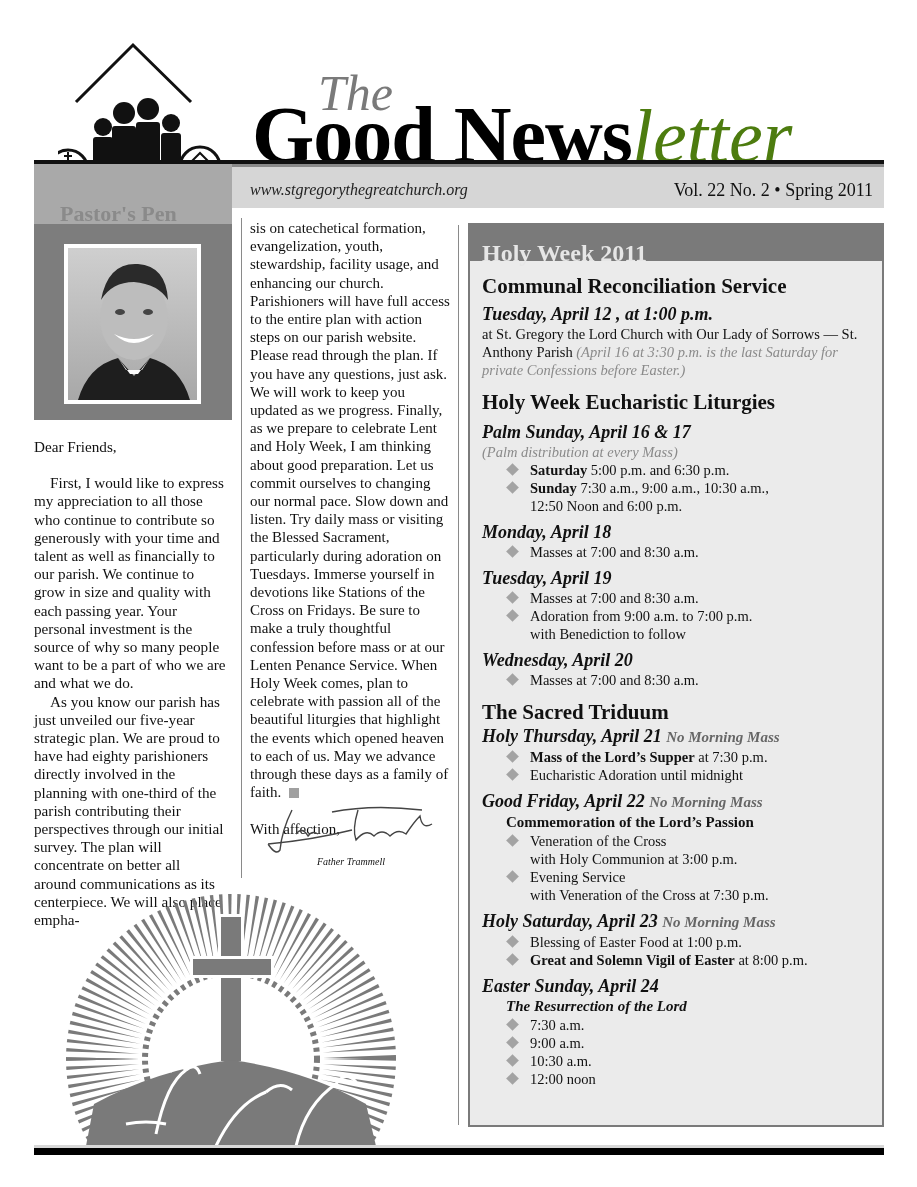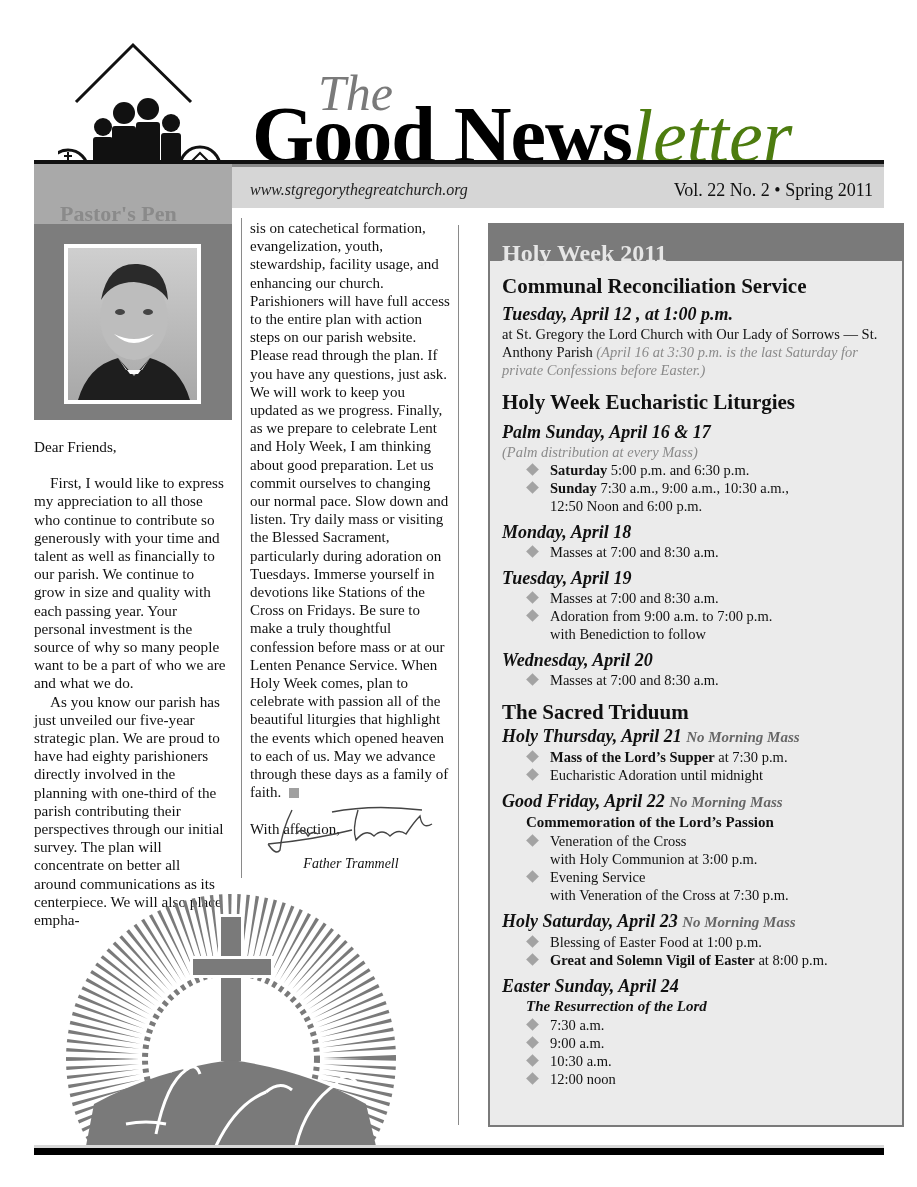--- a/index.html
+++ b/index.html
@@ -33,30 +33,30 @@
   .col1 p { margin: 0; }
   .col1 .greet { margin-bottom: 18px; }
   .col1 .indent { text-indent: 16px; }
   .col-divider { position: absolute; left: 241px; top: 218px; width: 1px; height: 660px; background: #8a8a8a; }
   .col2 { position: absolute; left: 250px; top: 219px; width: 202px; font-size: 15px; line-height: 18.2px; }
   .col2 p { margin: 0; }
   .end-mark { display: inline-block; width: 10px; height: 10px; background: #a0a0a0; margin-left: 8px; vertical-align: -1px; }
   .closing { margin-top: 18px !important; }
   .signature { position: absolute; left: 262px; top: 800px; width: 180px; height: 60px; }
   .signer { position: absolute; left: 250px; top: 856px; width: 202px; text-align: center;
-            font-size: 14px; font-style: italic; }
+            font-size: 10px; font-style: italic; }
   .col2-divider { position: absolute; left: 458px; top: 225px; width: 1px; height: 900px; background: #8a8a8a; }
 
   
   .easter-art { position: absolute; left: 66px; top: 884px; width: 330px; height: 262px; }
   .rule-bottom-light { position: absolute; left: 34px; top: 1145px; width: 850px; height: 3px; background: #d8d8d8; }
   .rule-bottom { position: absolute; left: 34px; top: 1148px; width: 850px; height: 7px; background: #000; }
 
   
-  .hw-box { position: absolute; left: 488px; top: 223px; width: 416px; height: 904px;
+  .hw-box { position: absolute; left: 468px; top: 223px; width: 416px; height: 904px;
             background: #ebebeb; border: 2px solid #7a7a7a; box-sizing: border-box; }
   .hw-head { position: absolute; left: 0; top: 0; width: 100%; height: 36px; background: #7a7a7a; }
   .hw-title { position: absolute; left: 12px; top: 16px; font-size: 24px; font-weight: bold; color: #e6e6e6; line-height: 1; }
   .hw-content { position: absolute; left: 12px; top: 48px; width: 392px; }
   .sec-title { font-size: 21px; font-weight: bold; margin: 0; line-height: 26px; }
   .day { font-size: 18px; font-weight: bold; font-style: italic; line-height: 22px; margin: 0; }
   .day .note { font-size: 15px; font-weight: bold; color: #666; }
   .txt { font-size: 14.5px; line-height: 18px; margin: 0; }
   .gray-i { font-style: italic; color: #8a8a8a; }
   .sub { font-size: 15px; font-weight: bold; line-height: 19px; margin: 0 0 0 24px; }

